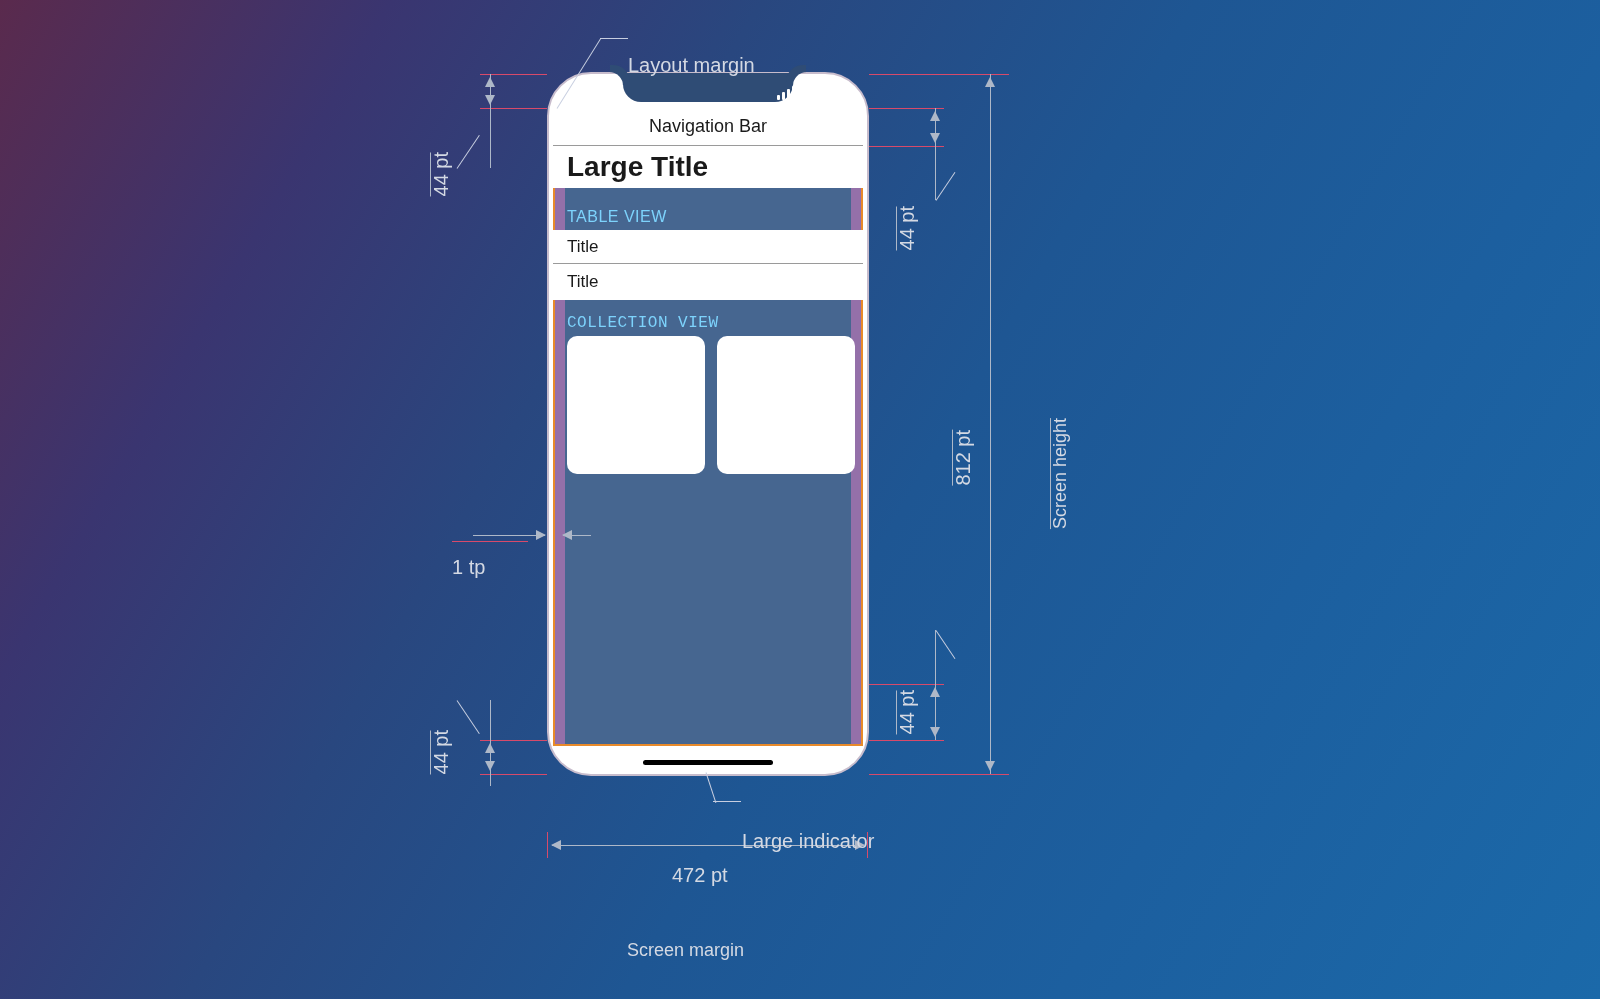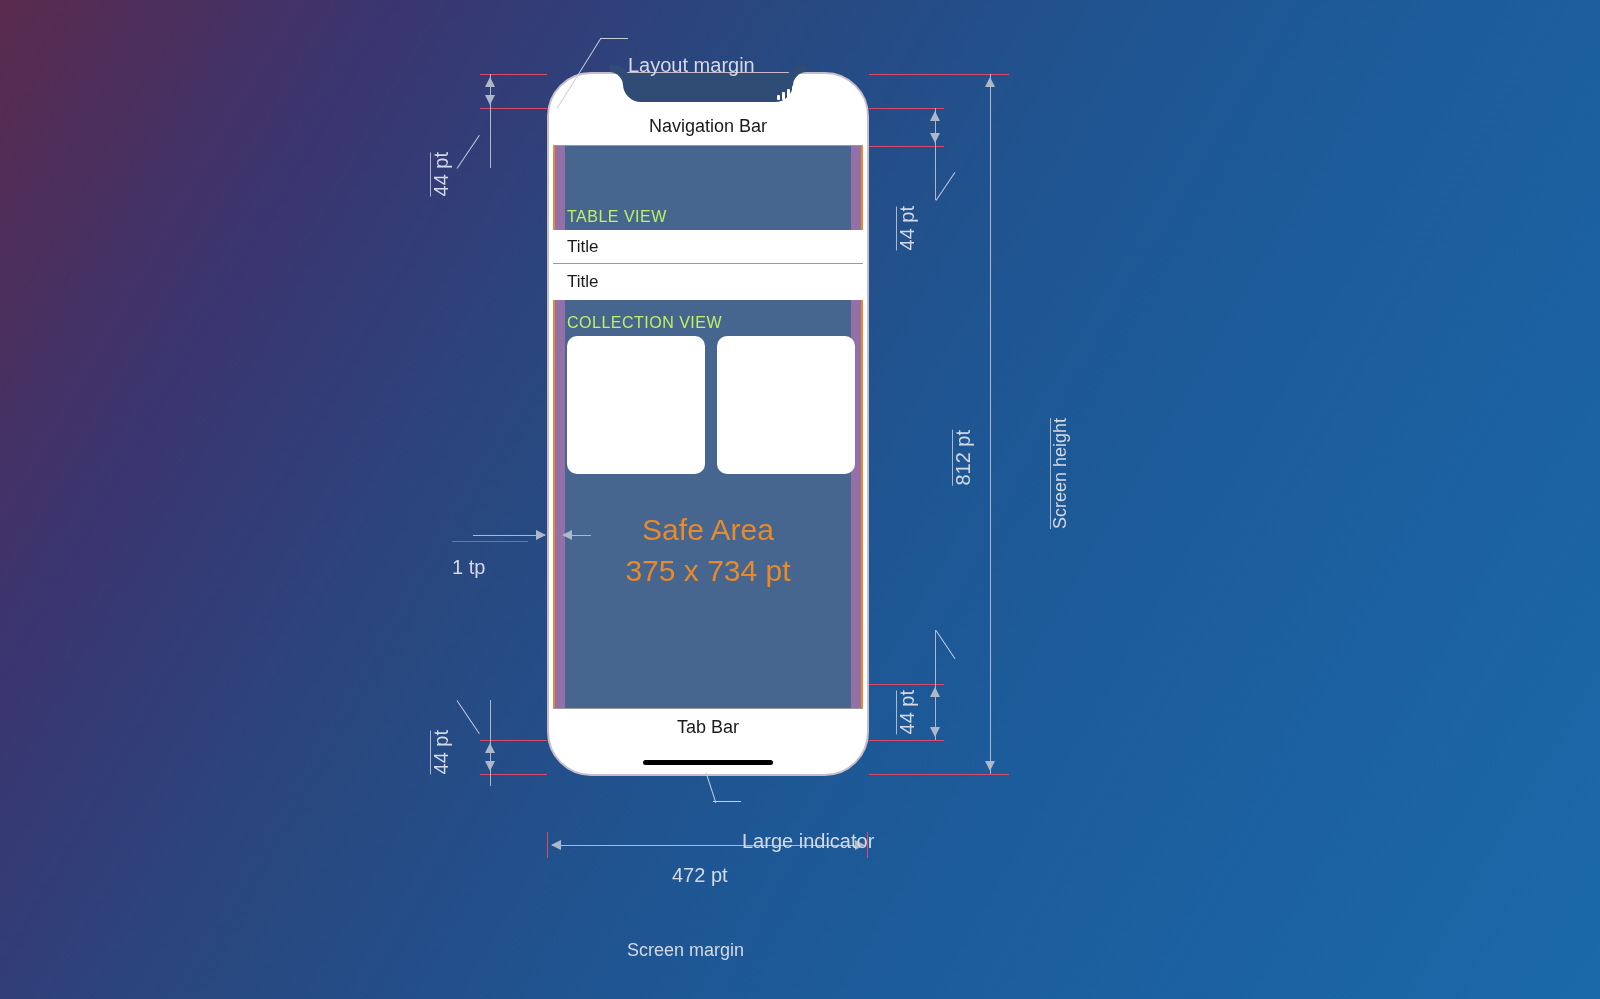--- a/index.html
+++ b/index.html
@@ -37,22 +37,22 @@
   .batt::after{content:"";position:absolute;right:-4px;top:3px;width:2px;height:5px;background:#fff;border-radius:0 2px 2px 0;}
   .batt i{position:absolute;left:1px;top:1px;bottom:1px;right:1px;background:#fff;border-radius:1px;}
 
   
   #safe{position:absolute;left:0;right:0;top:0;bottom:0;border:2.5px solid #e88a2a;pointer-events:none;}
 
   
   .row{position:absolute;left:0;right:0;background:#fff;color:#1a1a1a;border-bottom:1px solid #9a9a9a;display:flex;align-items:center;}
   .row.nav{top:0;height:38px;justify-content:center;font-size:18px;}
   .row.lt {top:38px;height:42px;padding-left:14px;font-size:28px;font-weight:600;border-bottom:none;}
-  .header{position:absolute;left:14px;color:#bef264;font-size:16px;letter-spacing:.5px;}
-  .header.tv{top:100px;} .header.cv{top:206px;}
+  .header{position:absolute;left:14px;color:#7dd3fc;font-size:16px;letter-spacing:.5px;}
+  .header.tv{top:100px;} .header.cv{top:206px;font-family:Liberation Mono, monospace;}
   .row.c1{top:122px;height:34px;padding-left:14px;font-size:17px;}
   .row.c2{top:156px;height:36px;padding-left:14px;font-size:17px;border-bottom:none;}
   .row.tab{bottom:0;height:38px;justify-content:center;font-size:18px;border-top:1px solid #9a9a9a;border-bottom:none;}
   .cards{position:absolute;left:14px;top:228px;display:flex;gap:12px;}
   .card{width:138px;height:138px;background:#fff;border-radius:10px;}
   #sa{position:absolute;left:0;right:0;top:402px;text-align:center;color:#e88a2a;font-size:30px;line-height:1.35;font-weight:500;}
 
   
   #home{position:absolute;left:50%;transform:translateX(-50%);bottom:9px;width:130px;height:5px;background:#000;border-radius:3px;}
 
@@ -117,37 +117,33 @@
           </span>
       </div>
     </div>
 
     <div id="phone-inner">
       <div class="phone-margin l"></div>
       <div class="phone-margin r"></div>
       <div id="safe"></div>
 
       <div class="row nav">Navigation Bar</div>
+      <div class="row lt">Large Title</div>
 
       <div class="header tv">TABLE VIEW</div>
       <div class="row c1">Title</div>
       <div class="row c2">Title</div>
 
       <div class="header cv">COLLECTION VIEW</div>
       <div class="cards">
         <div class="card"></div>
         <div class="card"></div>
       </div>
 
-      <div id="sa">
-        <span>Safe Area</span><br>
-        <span>375 x 734 pt</span>
-      </div>
-
-      <div class="row tab">Tab Bar</div>
+
     </div>
 
     <div id="home"></div>
   </div>
 
   <div class="m r1"></div>
   <div class="m r2"></div>
   <div class="m r3"></div>
   <div class="m r4"></div>
   <div class="m r5"></div>

